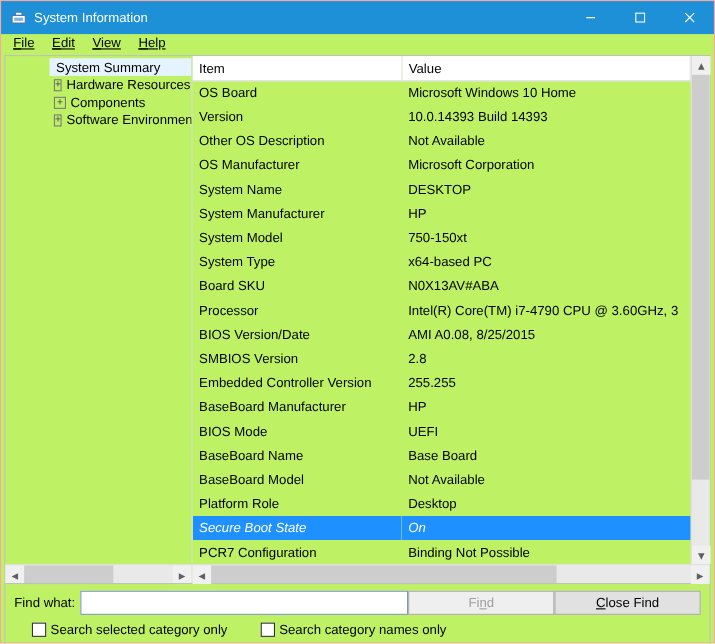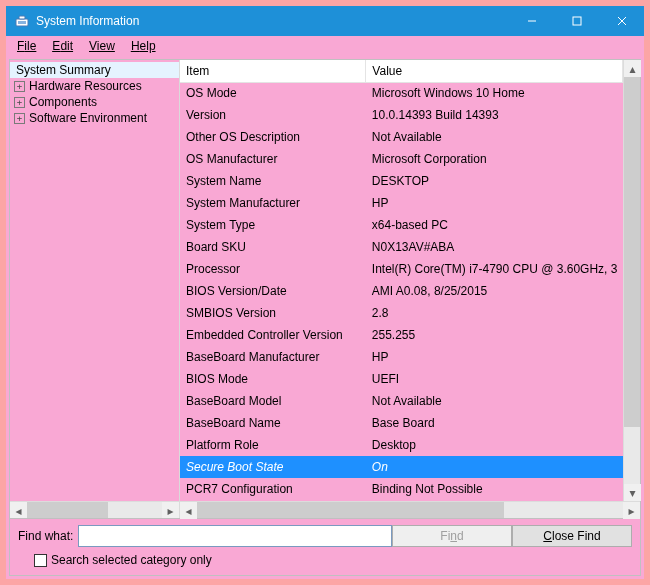--- a/index.html
+++ b/index.html
@@ -1,33 +1,33 @@
 <!DOCTYPE html>
 <html><head>
 <meta charset="utf-8">
 <style>
   * { box-sizing: border-box; }
   html, body { margin:0; padding:0; font-family: "Segoe UI", Tahoma, sans-serif; font-size:12px; color:#000; background:#fff; }
-  .window { width:650px; height:585px; border:6px solid #fca5a5; display:flex; flex-direction:column; background:#f9a8d4; }
+  .window { width:650px; height:585px; border:1px solid #fca5a5; display:flex; flex-direction:column; background:#bef264; }
   
   .titlebar { height:30px; background:#1e90d8; display:flex; align-items:center; color:#fff; }
   .titlebar .app-icon { width:16px; height:16px; margin:0 6px 0 8px; display:inline-flex; align-items:center; justify-content:center; }
   .titlebar .title { flex:1; font-size:12px; }
   .titlebar .ctrl { width:45px; height:30px; display:flex; align-items:center; justify-content:center; color:#fff; }
   .titlebar .ctrl svg { stroke:#fff; fill:none; }
   
   .menubar { height:20px; display:flex; align-items:center; padding:0 4px; gap:2px;text-decoration:underline; }
   .menu-item { padding:1px 7px; }
   .menu-item span.m-accel { text-decoration: underline; }
   
   .client { flex:1; display:flex; flex-direction:column; border:1px solid #c0c0c0; margin:3px; }
   .panes { flex:1; display:flex; min-height:0; }
   .tree-pane { width:170px; display:flex; flex-direction:column; border-right:1px solid #dadada; min-height:0;}
   .tree { flex:1; overflow:hidden; padding:2px 0 0 0; }
-  .tree-row { padding:1px 2px 1px 4px; white-space:nowrap; display:flex; align-items:center; }
+  .tree-row { padding:1px 2px 1px 4px; white-space:nowrap; display:flex; align-items:center;margin-left:40px; }
   .tree-row.selected { background:#e5f3ff; }
   .twist { width:11px; height:11px; border:1px solid #7a7a7a; display:inline-flex; align-items:center; justify-content:center; margin-right:4px; font-size:9px; line-height:9px; color:#4a4a4a; font-family: monospace;}
   .tree-hscroll { height:17px; display:flex; background:#f0f0f0; border-top:1px solid #dcdcdc;}
   .hs-btn { width:17px; height:17px; display:flex; align-items:center; justify-content:center; background:#f0f0f0; color:#606060;}
   .hs-track { flex:1; background:#e9e9e9; position:relative; }
   .hs-thumb { position:absolute; height:100%; background:#cdcdcd; left:0; }
   
   .table-pane { flex:1; display:flex; flex-direction:column; min-height:0; position:relative;}
   .table-wrap { flex:1; display:flex; min-height:0; }
   .table-body { flex:1; overflow:hidden; }
@@ -39,21 +39,21 @@
   td { height:22px; padding:1px 6px; white-space:nowrap; overflow:hidden; text-overflow: clip; }
   tr.sel td { background:#1e90ff; color:#fff;font-style:italic; }
   .col-item { width:42%; }
   .col-val { width:58%; }
   .table-hscroll { height:17px; display:flex; background:#f0f0f0; border-top:1px solid #dcdcdc;}
   
   .search-area { border-top:1px solid #c0c0c0; padding:6px 8px 6px 8px; display:flex; flex-direction:column; gap:6px; }
   .search-row1 { display:flex; align-items:center; }
   .label-find { width:60px;}
   .find-input { flex:1; height:22px; border:1px solid #7a9ac0; padding:0 3px; background:#fff; }
-  .btn { width:120px; height:22px; border:1px solid #adadad; background:#e1e1e1; display:flex; align-items:center; justify-content:center; }
+  .btn { width:133px; height:22px; border:1px solid #adadad; background:#e1e1e1; display:flex; align-items:center; justify-content:center; }
   .btn.disabled { color:#a0a0a0; background:#efefef;}
   .btn span.m-accel { text-decoration: underline; }
   .search-row2 { display:flex; align-items:center; gap:30px; padding:0 0 2px 16px;}
   .chk { display:flex; align-items:center; gap:4px; }
   .chk-box { width:13px; height:13px; border:1px solid #333; background:#fff; }
 </style>
 </head>
 <body>
 
 <div class="window">
@@ -132,21 +132,21 @@
                   <col class="col-val">
                 </colgroup>
               <thead>
                 <tr>
                   <th>Item</th>
                   <th>Value</th>
                 </tr>
               </thead>
               <tbody id="table-rows">
                   <tr>
-                    <td>OS Mode</td>
+                    <td>OS Board</td>
                     <td>Microsoft Windows 10 Home</td>
                   </tr>
                   <tr>
                     <td>Version</td>
                     <td>10.0.14393 Build 14393</td>
                   </tr>
                   <tr>
                     <td>Other OS Description</td>
                     <td>Not Available</td>
                   </tr>
@@ -156,20 +156,24 @@
                   </tr>
                   <tr>
                     <td>System Name</td>
                     <td>DESKTOP</td>
                   </tr>
                   <tr>
                     <td>System Manufacturer</td>
                     <td>HP</td>
                   </tr>
                   <tr>
+                    <td>System Model</td>
+                    <td>750-150xt</td>
+                  </tr>
+                  <tr>
                     <td>System Type</td>
                     <td>x64-based PC</td>
                   </tr>
                   <tr>
                     <td>Board SKU</td>
                     <td>N0X13AV#ABA</td>
                   </tr>
                   <tr>
                     <td>Processor</td>
                     <td>Intel(R) Core(TM) i7-4790 CPU @ 3.60GHz, 3</td>
@@ -188,26 +192,26 @@
                   </tr>
                   <tr>
                     <td>BaseBoard Manufacturer</td>
                     <td>HP</td>
                   </tr>
                   <tr>
                     <td>BIOS Mode</td>
                     <td>UEFI</td>
                   </tr>
                   <tr>
+                    <td>BaseBoard Name</td>
+                    <td>Base Board</td>
+                  </tr>
+                  <tr>
                     <td>BaseBoard Model</td>
                     <td>Not Available</td>
-                  </tr>
-                  <tr>
-                    <td>BaseBoard Name</td>
-                    <td>Base Board</td>
                   </tr>
                   <tr>
                     <td>Platform Role</td>
                     <td>Desktop</td>
                   </tr>
                   <tr class="sel">
                     <td>Secure Boot State</td>
                     <td>On</td>
                   </tr>
                   <tr>
@@ -249,16 +253,20 @@
             <span></span>
             <span class="m-accel">C</span>
             <span>lose Find</span>
           </div>
       </div>
       <div class="search-row2">
         <label class="chk">
           <span class="chk-box"></span>
           <span><span></span><span class="m-accel">S</span><span>earch selected category only</span></span>
         </label>
+        <label class="chk">
+          <span class="chk-box"></span>
+          <span><span>Search category names onl</span><span class="m-accel">y</span><span></span></span>
+        </label>
       </div>
     </div>
   </div>
 </div>
 
 </body></html>

